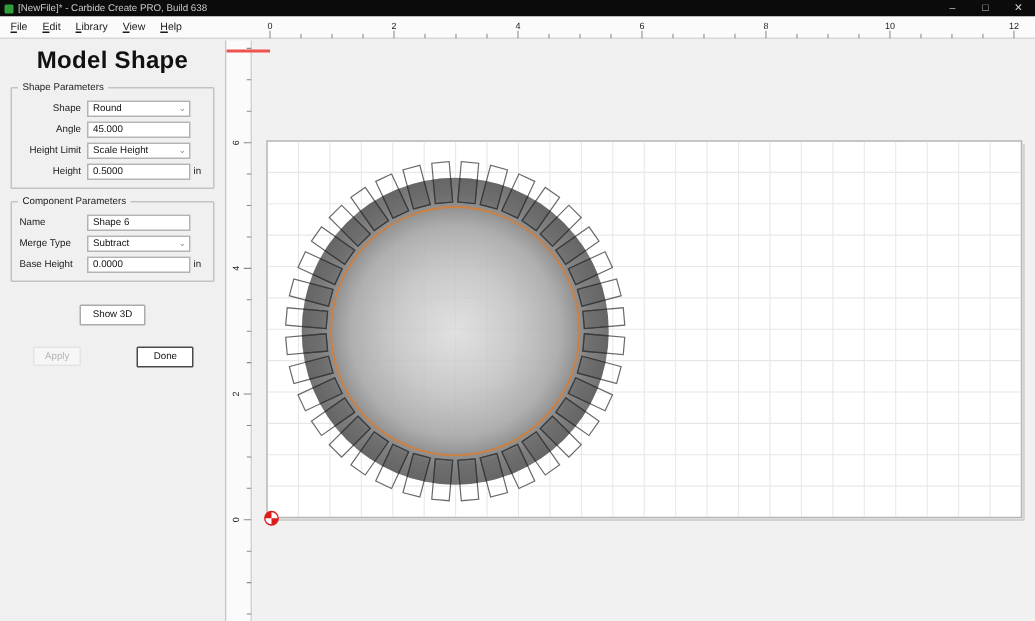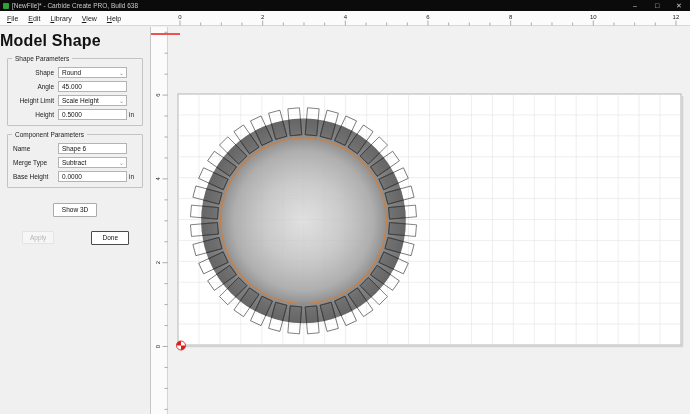--- a/index.html
+++ b/index.html
@@ -21,21 +21,21 @@
   .menu-item::first-letter { text-decoration:underline; }
   .ruler-corner { width:17px; }
   .hruler { flex:1 1 auto; position:relative; }
   .hruler svg { display:block; }
 
   
   .content { position:absolute; left:0; top:27px; width:690px; height:387px; display:flex; }
 
   
   .panel { width:151px; height:100%; background:#f0f0f0; border-right:1px solid #c6c6c6; position:relative; padding-top:3px; }
-  .panel-title { font-size:16px; font-weight:bold; color:#111; text-align:left; margin:2px 0 8px 0; letter-spacing:0.2px; }
+  .panel-title { font-size:16px; font-weight:bold; color:#111; text-align:center; margin:2px 0 8px 0; letter-spacing:0.2px; }
   .group { position:relative; margin:0 7px 8px 7px; border:1px solid #c3c3c3; border-radius:1px; padding:8px 5px 5px 5px; }
   .group-legend { position:absolute; top:-4px; left:4px; background:#f0f0f0; padding:0 3px; font-size:6.5px; color:#222; }
   .frow { display:flex; align-items:center; margin-bottom:3px; }
   .frow:last-child { margin-bottom:0; }
   .flabel { font-size:6.5px; color:#1a1a1a; width:45px; text-align:right; padding-right:4px; flex:0 0 auto; }
   .flabel.left { text-align:left; width:45px; }
   .fctrl { flex:1 1 auto; height:11px; background:#ffffff; border:1px solid #b3b3b3; font-size:6.5px; color:#111; display:flex; align-items:center; padding:0 3px; position:relative; }
   .combo .chev { position:absolute; right:2px; top:0; font-size:6px; color:#8a8a8a; line-height:11px; }
   .unit { flex:0 0 auto; width:10px; font-size:6.5px; color:#1a1a1a; padding-left:2px; }
   .unit.empty { visibility:hidden; }

